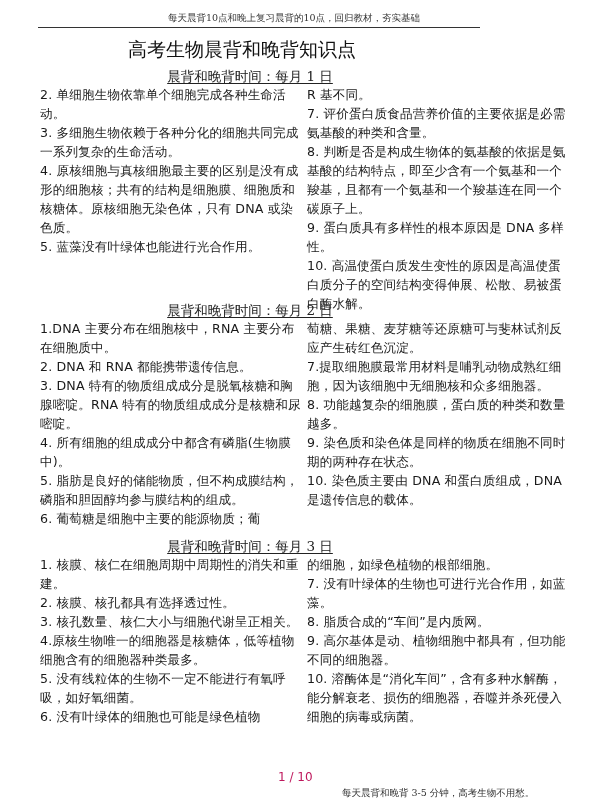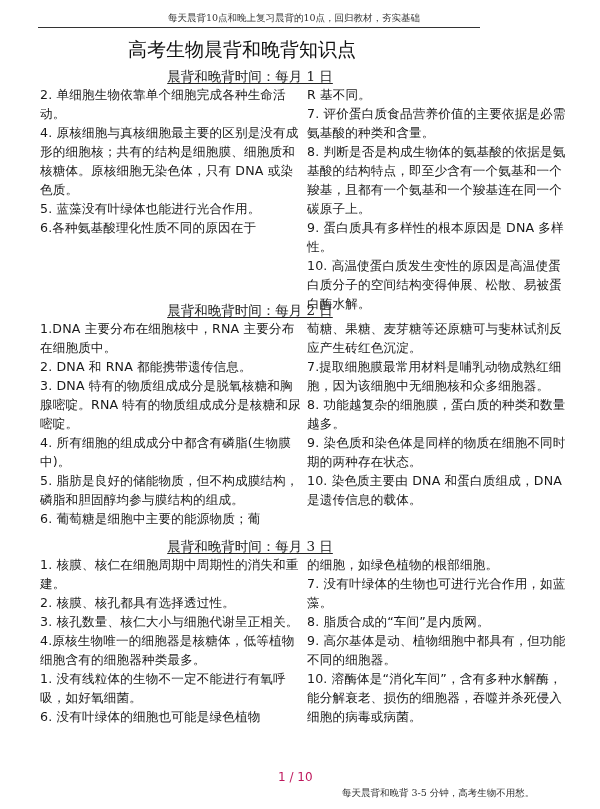--- a/index.html
+++ b/index.html
@@ -27,23 +27,23 @@
 
 <div class="header-note">每天晨背10点和晚上复习晨背的10点，回归教材，夯实基础</div>
 <div class="header-rule"></div>
 <div class="doc-title">高考生物晨背和晚背知识点</div>
 
 <div class="section-head" style="top:66px;">
   <span>晨背和晚背时间：每月 1 日</span>
 </div>
 <div class="col left" style="top:85px;">
   <p>2. 单细胞生物依靠单个细胞完成各种生命活动。</p>
+  <p>3. 多细胞生物依赖于各种分化的细胞共同完成一系列复杂的生命活动。</p>
   <p>4. 原核细胞与真核细胞最主要的区别是没有成形的细胞核；共有的结构是细胞膜、细胞质和核糖体。原核细胞无染色体，只有 DNA 或染色质。</p>
   <p>5. 蓝藻没有叶绿体也能进行光合作用。</p>
-  <p>6.各种氨基酸理化性质不同的原因在于</p>
 </div>
 <div class="col right" style="top:85px;">
   <p>R 基不同。</p>
   <p>7. 评价蛋白质食品营养价值的主要依据是必需氨基酸的种类和含量。</p>
   <p>8. 判断是否是构成生物体的氨基酸的依据是氨基酸的结构特点，即至少含有一个氨基和一个羧基，且都有一个氨基和一个羧基连在同一个碳原子上。</p>
   <p>9. 蛋白质具有多样性的根本原因是 DNA 多样性。</p>
   <p>10. 高温使蛋白质发生变性的原因是高温使蛋白质分子的空间结构变得伸展、松散、易被蛋白酶水解。</p>
 </div>
 
 <div class="section-head" style="top:300px;">
@@ -66,21 +66,21 @@
 </div>
 
 <div class="section-head" style="top:536px;">
   <span>晨背和晚背时间：每月 3 日</span>
 </div>
 <div class="col left" style="top:555px;">
   <p>1. 核膜、核仁在细胞周期中周期性的消失和重建。</p>
   <p>2. 核膜、核孔都具有选择透过性。</p>
   <p>3. 核孔数量、核仁大小与细胞代谢呈正相关。</p>
   <p>4.原核生物唯一的细胞器是核糖体，低等植物细胞含有的细胞器种类最多。</p>
-  <p>1. 没有线粒体的生物不一定不能进行有氧呼吸，如好氧细菌。</p>
+  <p>5. 没有线粒体的生物不一定不能进行有氧呼吸，如好氧细菌。</p>
   <p>6. 没有叶绿体的细胞也可能是绿色植物</p>
 </div>
 <div class="col right" style="top:555px;">
   <p>的细胞，如绿色植物的根部细胞。</p>
   <p>7. 没有叶绿体的生物也可进行光合作用，如蓝藻。</p>
   <p>8. 脂质合成的“车间”是内质网。</p>
   <p>9. 高尔基体是动、植物细胞中都具有，但功能不同的细胞器。</p>
   <p>10. 溶酶体是“消化车间”，含有多种水解酶，能分解衰老、损伤的细胞器，吞噬并杀死侵入细胞的病毒或病菌。</p>
 </div>
 

